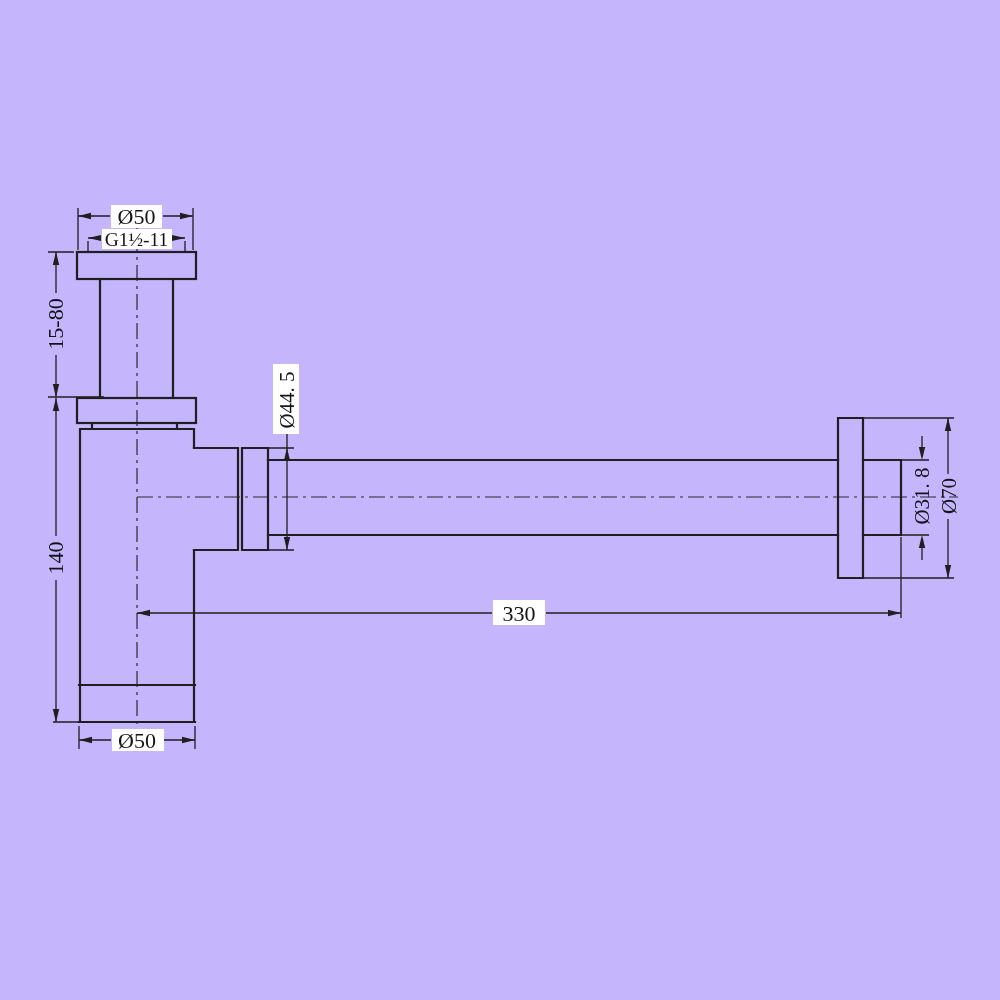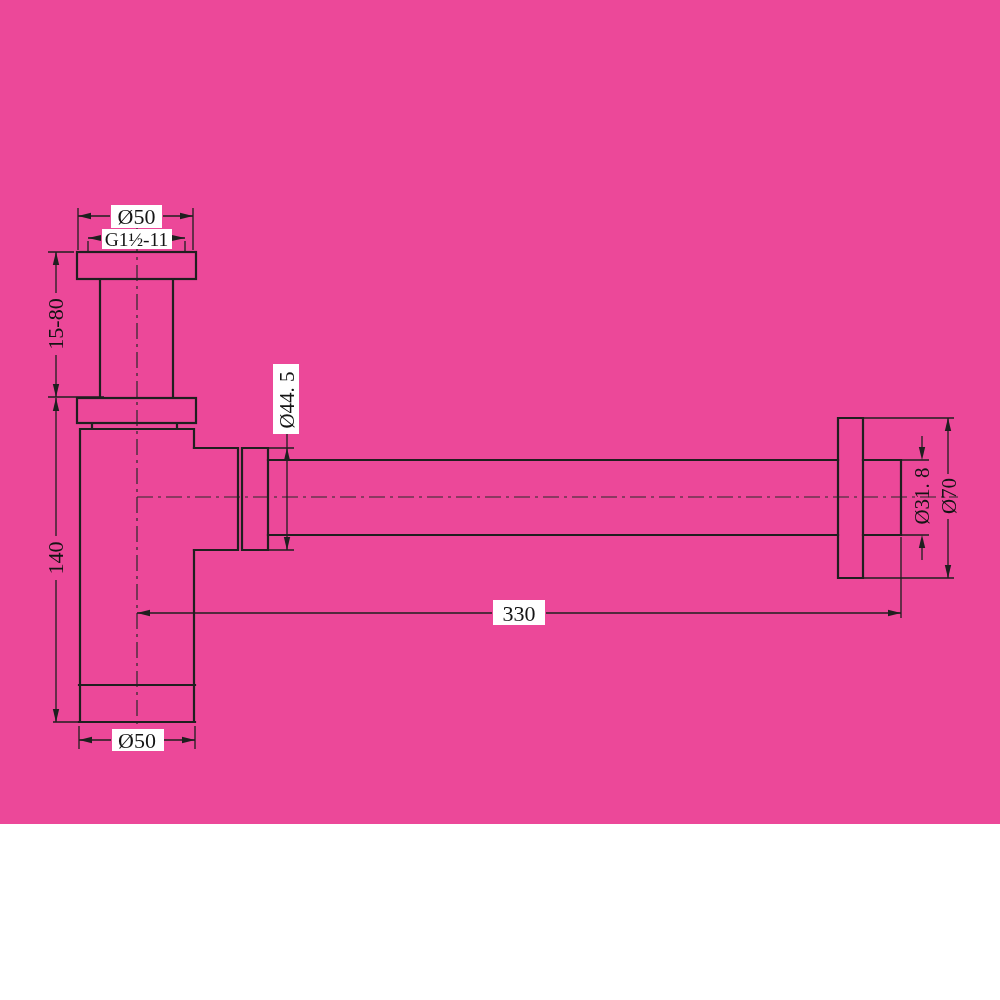--- a/index.html
+++ b/index.html
@@ -1,16 +1,16 @@
 <!DOCTYPE html>
 <html><head>
 <meta charset="utf-8">
 <style>
   html,body{margin:0;padding:0;background:#ffffff;}
-  .page{position:relative;width:1000px;height:824px;background:#ec4899;overflow:hidden;}
+  .page{position:relative;width:1000px;height:1000px;background:#c4b5fd;overflow:hidden;}
   svg{display:block;}
   .obj{stroke:#1f1f1f;fill:none;stroke-width:2.2;stroke-linecap:square;}
   .thin{stroke:#1f1f1f;fill:none;stroke-width:1.3;stroke-linecap:butt;}
   .cl{stroke:#2a2a2a;fill:none;stroke-width:1.2;stroke-dasharray:16 5 3 5;}
   .ah{fill:#1f1f1f;stroke:none;}
   .mask{fill:#ffffff;stroke:none;}
   .lbl{font-family:"Liberation Serif", serif;font-size:22px;fill:#141414;text-anchor:middle;}
   .lbl-sm{font-family:"Liberation Serif", serif;font-size:19.5px;fill:#141414;text-anchor:middle;}
   .lbl-md{font-family:"Liberation Serif", serif;font-size:21px;fill:#141414;text-anchor:middle;}
 </style>

